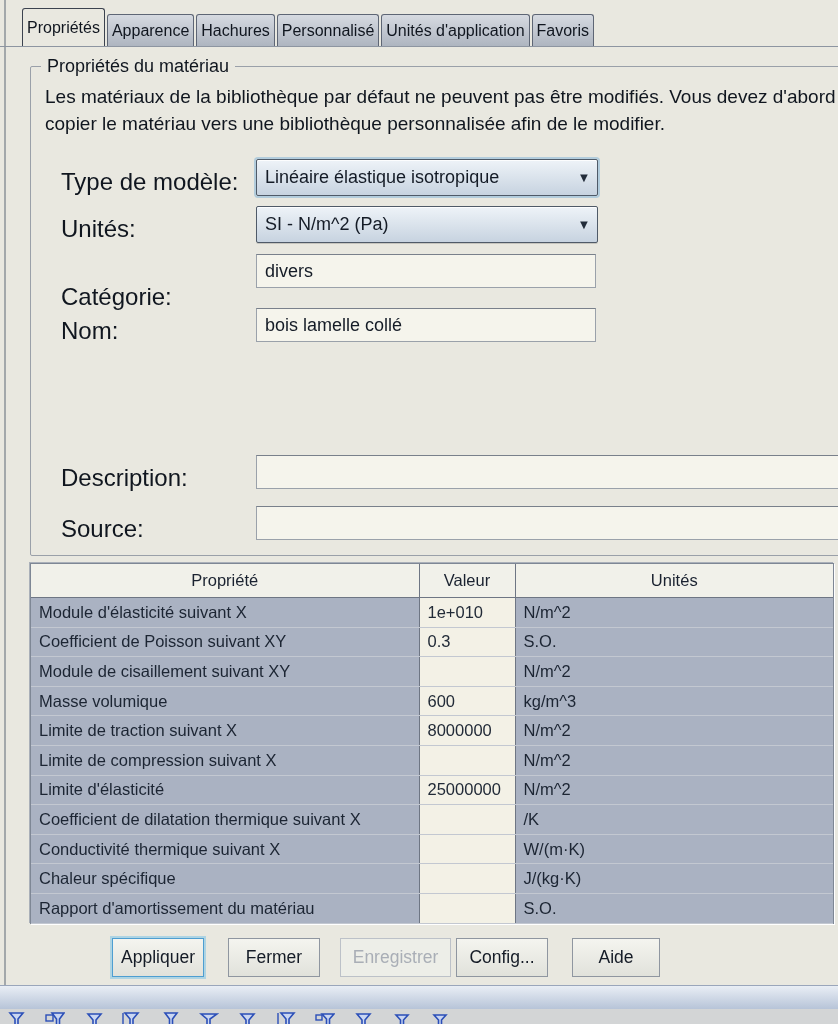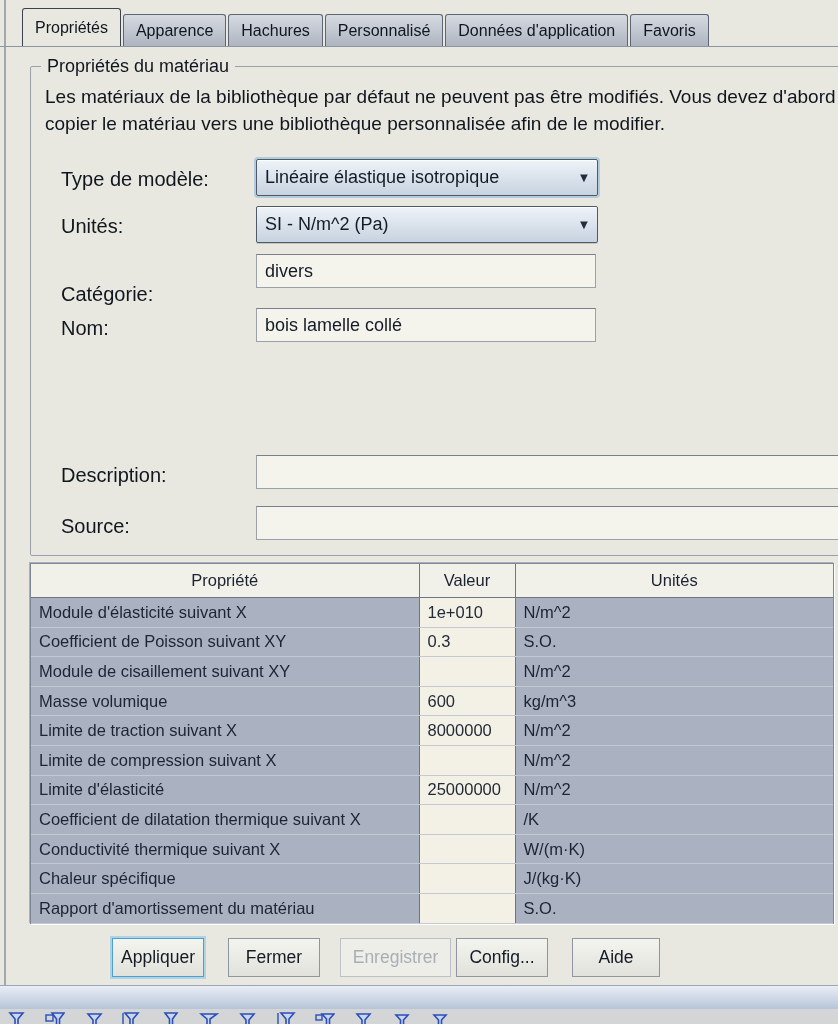--- a/index.html
+++ b/index.html
@@ -5,21 +5,21 @@
   html,body{margin:0;padding:0;background:#b9bcc0;}
   .screen{
     position:relative; width:838px; height:1024px; overflow:hidden;
     background:#e9e8e0; font-family:"Liberation Sans", sans-serif; color:#141a22;
   }
   .bezel-left{position:absolute;left:4px;top:0;bottom:0;width:2px;background:#6a7380;opacity:.55;}
 
   
   .tabbar{position:absolute;left:22px;top:8px;height:38px;display:flex;align-items:flex-end;z-index:5;}
   .tab{
-    height:31px;line-height:31px;padding:0 12px;margin-right:2px;
+    height:31px;line-height:31px;padding:0 4px;margin-right:2px;
     background:linear-gradient(#d6dae1,#aeb5c0);
     border:1px solid #5e6675;border-bottom:none;border-radius:3px 3px 0 0;
     font-size:16px;color:#10161f;cursor:default;white-space:nowrap;
   }
   .tab.active{
     height:37px;line-height:37px;background:#e9e8e0;position:relative;z-index:6;
     border-color:#3c434f;
   }
   .tabline{position:absolute;left:0;top:46px;width:838px;height:1px;background:#8d95a1;z-index:4;}
 
@@ -30,21 +30,21 @@
   }
   .groupbox .legend{
     position:absolute;left:10px;top:-11px;padding:0 6px;background:#e9e8e0;
     font-size:18px;color:#10161f;white-space:nowrap;
   }
   .notice{
     position:absolute;left:14px;top:16px;width:800px;
     font-size:19px;line-height:27px;color:#10161f;
   }
 
-  .frow-label{position:absolute;left:30px;font-size:20px;color:#10161f;white-space:nowrap;}
+  .frow-label{position:absolute;left:30px;font-size:24px;color:#10161f;white-space:nowrap;}
 
   .combo{
     position:absolute;left:225px;width:340px;height:35px;
     background:linear-gradient(#eef3f8,#c7d3e0);
     border:1px solid #4f5a68;border-radius:2px;
     box-shadow:inset 0 1px 0 rgba(255,255,255,.8), 0 1px 0 rgba(0,0,0,.15);
     display:flex;align-items:center;cursor:default;
   }
   .combo .val{flex:1;padding:0 8px;font-size:18px;color:#141b26;white-space:nowrap;overflow:hidden;}
   .combo .arrow{width:26px;text-align:center;font-size:13px;color:#222c3a;}
@@ -102,21 +102,21 @@
 <body>
 
 <div class="screen">
   <div class="bezel-left"></div>
 
   <div class="tabbar">
     <div class="tab active">Propriétés</div>
     <div class="tab">Apparence</div>
     <div class="tab">Hachures</div>
     <div class="tab">Personnalisé</div>
-    <div class="tab">Données d'application</div>
+    <div class="tab">Unités d'application</div>
     <div class="tab">Favoris</div>
   </div>
   <div class="tabline"></div>
 
   <div class="groupbox">
     <div class="legend">Propriétés du matériau</div>
     <div class="notice">Les matériaux de la bibliothèque par défaut ne peuvent pas être modifiés. Vous devez d'abord copier le matériau vers une bibliothèque personnalisée afin de le modifier.</div>
 
     <div class="frow-label" style="top:101px;">Type de modèle:</div>
     <div class="combo focused" style="top:92px;">

